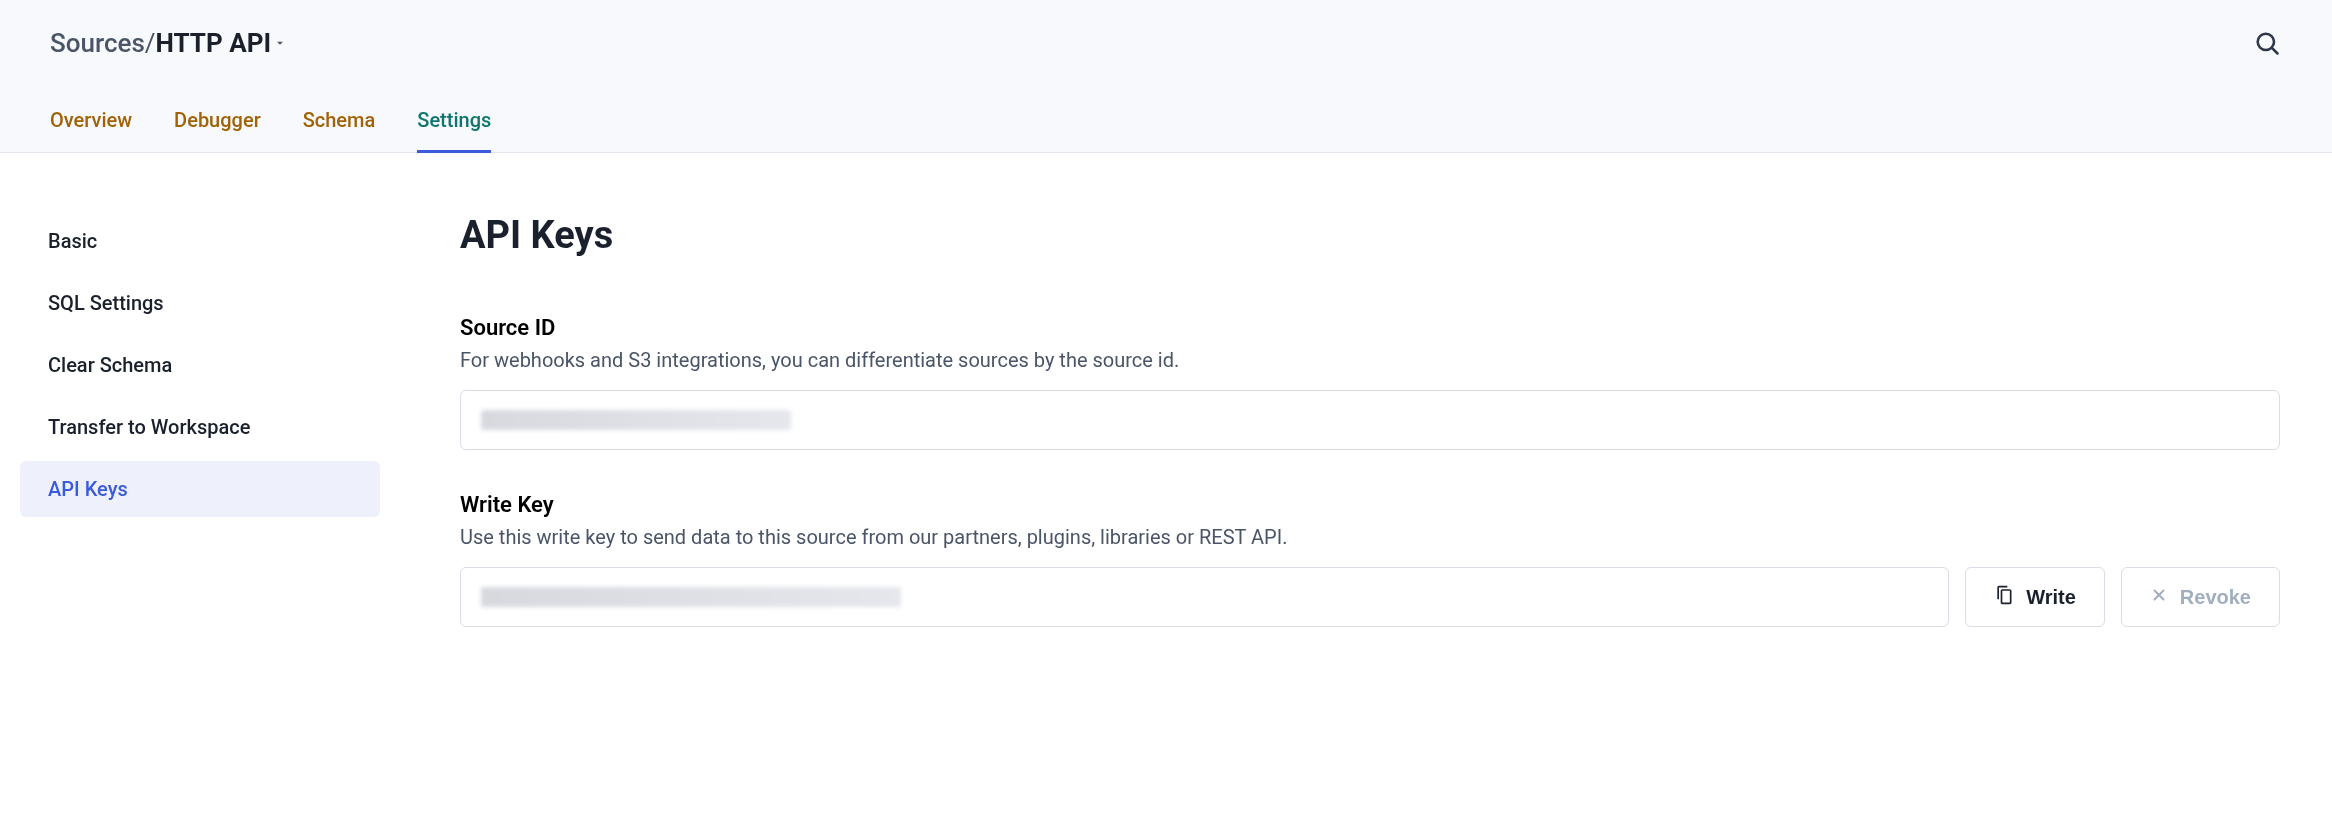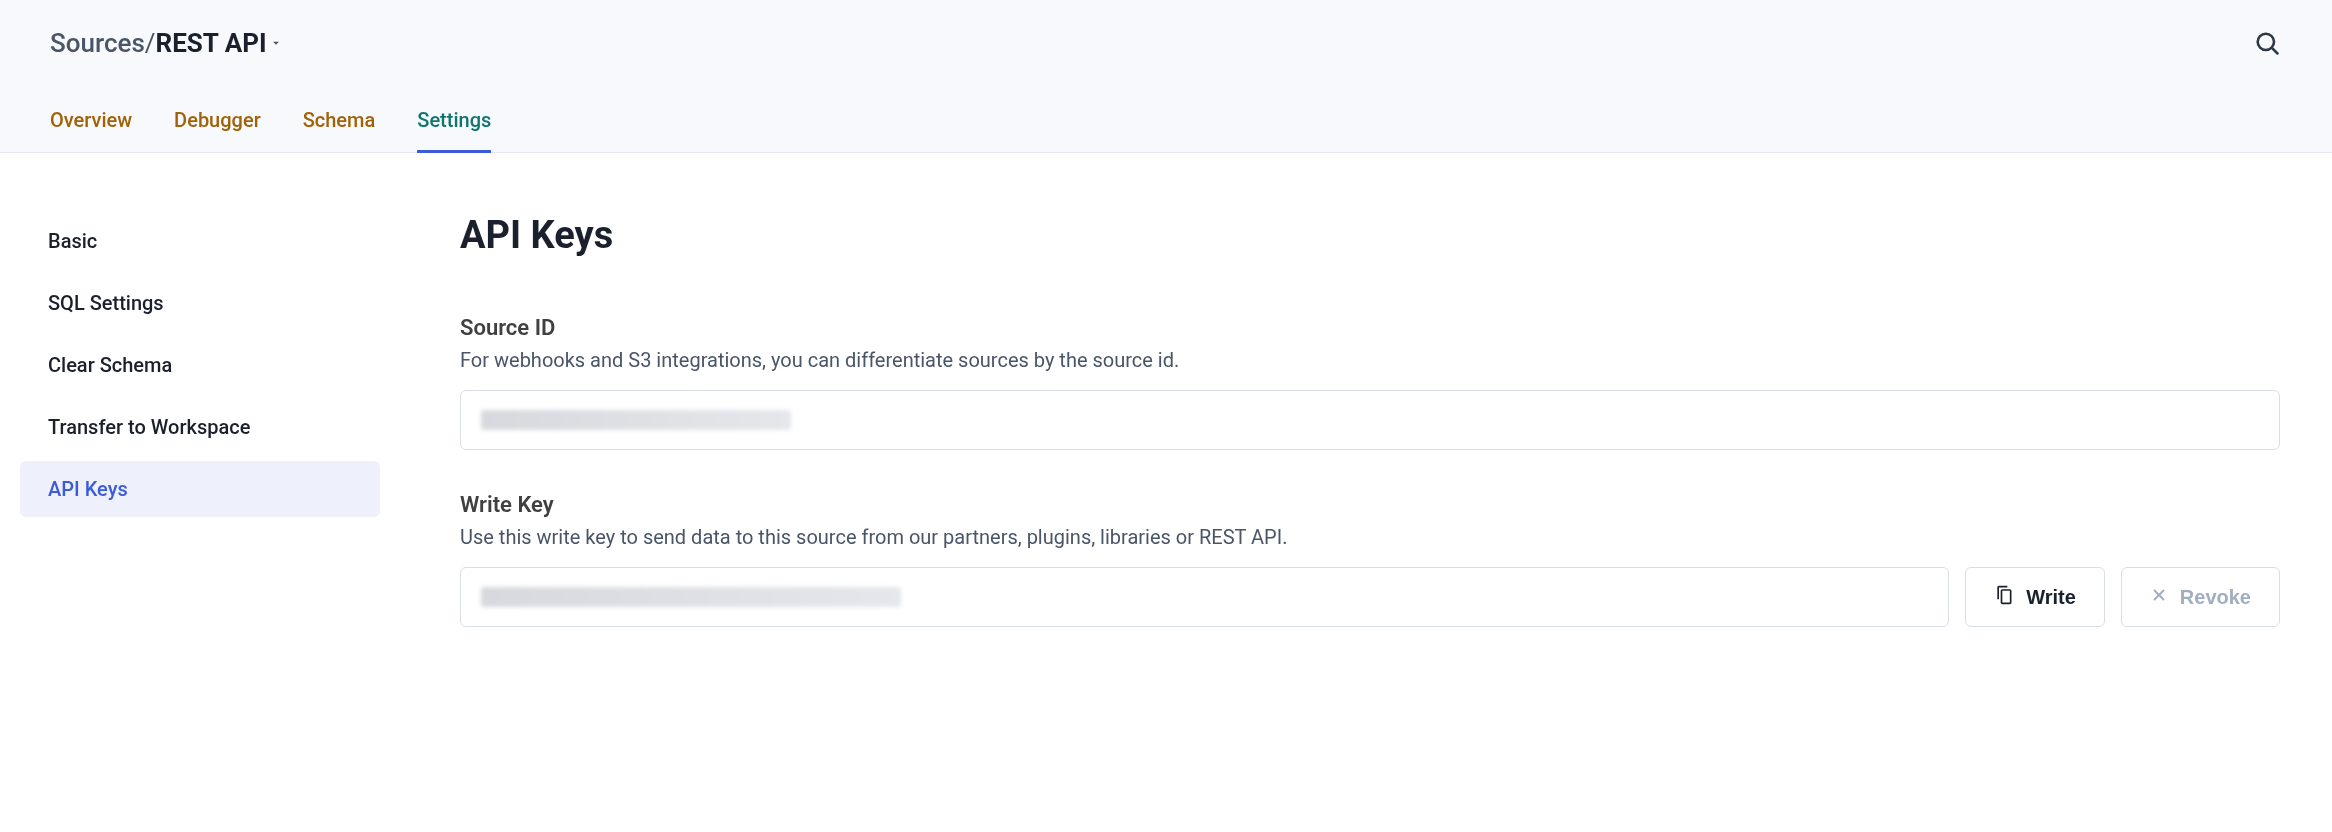--- a/index.html
+++ b/index.html
@@ -91,21 +91,21 @@
   .page-title {
     font-size: 38px;
     font-weight: 700;
     color: #1a202c;
     margin-bottom: 58px;
   }
   .section { margin-bottom: 42px; }
   .section-title {
     font-size: 22px;
     font-weight: 600;
-    color: #404040;
+    color: #000000;
     margin-bottom: 8px;
   }
   .section-desc {
     font-size: 20px;
     color: #4a5568;
     margin-bottom: 18px;
   }
   .field-row {
     display: flex;
     gap: 16px;
@@ -150,21 +150,21 @@
   .btn svg { flex-shrink: 0; }
 </style>
 </head>
 <body>
 
 <div class="topbar">
   <div class="breadcrumb-row">
     <div class="breadcrumb">
       <span class="parent">Sources</span>
       <span class="sep">/</span>
-      <span class="current">REST API</span>
+      <span class="current">HTTP API</span>
       <span class="caret">
         <svg width="14" height="14" viewBox="0 0 24 24" fill="currentColor">
             <path d="M7 10l5 5 5-5z"></path>
           </svg>
       </span>
     </div>
     <div class="search-btn">
       <svg width="28" height="28" viewBox="0 0 24 24" fill="none" stroke="currentColor" stroke-width="2.2" stroke-linecap="round">
           <circle cx="11" cy="11" r="7"></circle>
           <line x1="21" y1="21" x2="16.2" y2="16.2"></line>

